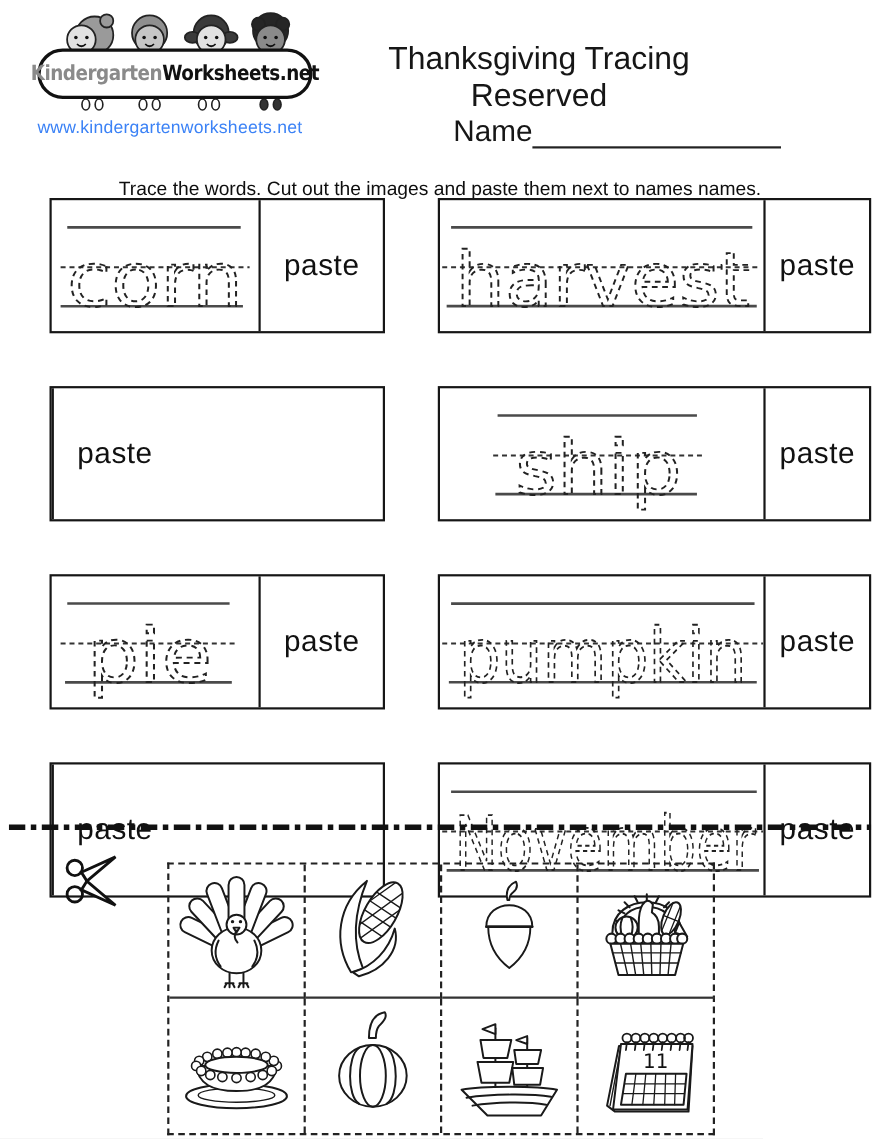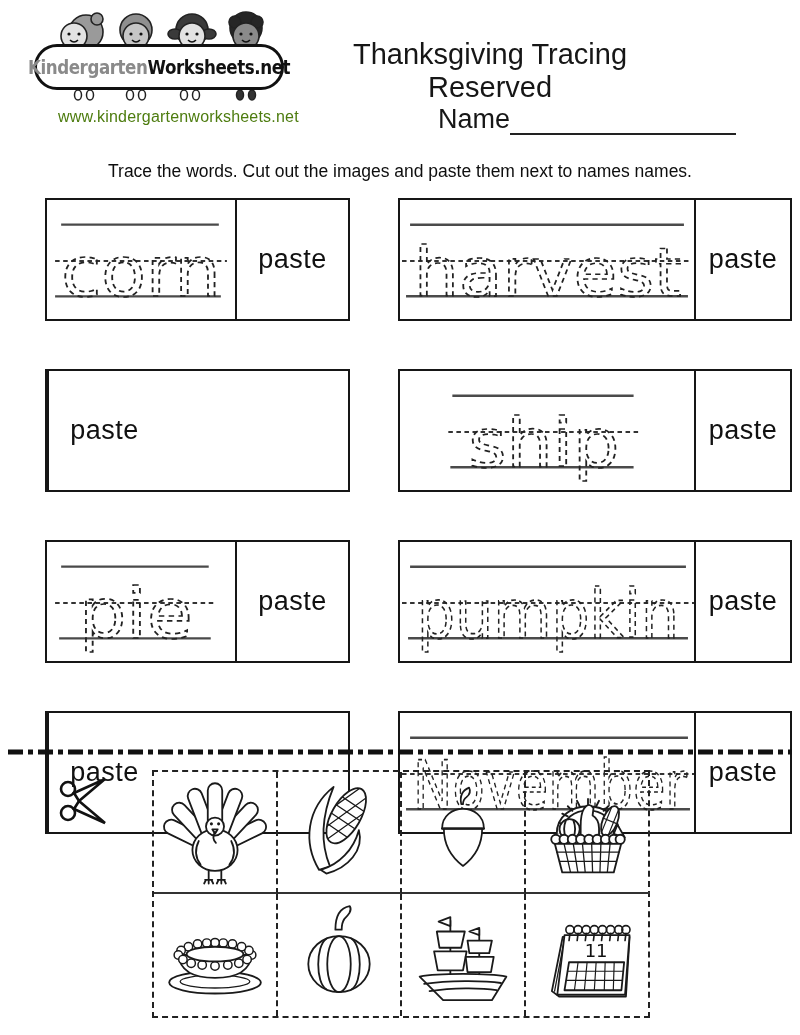--- a/index.html
+++ b/index.html
@@ -8,32 +8,32 @@
 
   
   .logo-block { position:absolute; left:34px; top:10px; width:250px; }
   .logo-heads { position:relative; z-index:1; display:block; margin-bottom:-14px; }
   .logo-box { position:relative; z-index:2; height:46px; border:3px solid #111; border-radius:23px;
               background:#fff; display:flex; align-items:center; justify-content:center; white-space:nowrap; }
   .logo-text { font-family:"DejaVu Sans", sans-serif; font-weight:bold; font-size:19px; transform:scaleX(0.88); letter-spacing:-0.5px; }
   .logo-text .gray { color:#8a8a8a; }
   .logo-text .black { color:#111; }
   .logo-feet { display:block; margin-top:-1px; }
-  .logo-url { margin-top:5px; font-size:16px; color:#4d7c0f; letter-spacing:0.2px;margin-left:24px; }
+  .logo-url { margin-top:5px; font-size:16px; color:#3b82f6; letter-spacing:0.2px; }
 
   
   .page-title { position:absolute; left:288px; top:38px; width:404px; text-align:center;
                 font-size:29px; font-weight:400; color:#161616; }
-  .name-row { position:absolute; left:438px; top:104px; font-size:27px; color:#161616; }
+  .name-row { position:absolute; left:412px; top:104px; font-size:27px; color:#161616; }
   .name-line { display:inline-block; width:226px; border-bottom:2px solid #222; height:30px; vertical-align:bottom; }
 
   .instruction { position:absolute; left:0; top:161px; width:800px; text-align:center; font-size:17.5px; color:#0e0e0e; }
 
   
-  .trace-grid { position:absolute; left:45px; top:198px; display:grid;
+  .trace-grid { position:absolute; left:45px; top:180px; display:grid;
                 grid-template-columns:305px 394px; column-gap:17px; grid-auto-rows:123px; row-gap:7px;gap:48px; }
   .cell { display:flex; border:2px solid #161616; background:#fff; }
   .word-panel { flex:1; overflow:hidden; }
   .paste-box { border-left:2px solid #161616; display:flex; align-items:center; justify-content:center; }
   .cell-l .paste-box { width:113px; }
   .cell-r .paste-box { width:96px; }
   .paste-label { font-size:27px; color:#111; letter-spacing:0.5px; }
 
   .trace-svg { display:block; width:100%; height:100%; }
   .gl-solid { stroke:#4a4a4a; stroke-width:2.4; fill:none; }
@@ -41,21 +41,21 @@
   .trace-word { font-family:"DejaVu Sans", sans-serif; font-size:68px; fill:none;
                 stroke:#222; stroke-width:1.7px; stroke-dasharray:5 4; }
 
   
   .copyright { position:absolute; left:0; top:716px; width:800px; text-align:center;
                font-size:12.5px; line-height:16px; color:#4c4c4c; }
   .cut-line { position:absolute; left:8px; top:749px; width:784px; height:6px; }
 
   .bottom-area { position:absolute; left:0; top:768px; width:800px; height:246px; }
   .scissors { position:absolute; left:58px; top:6px; }
-  .image-grid { position:absolute; left:152px; top:2px; width:498px; display:grid;
+  .image-grid { position:absolute; left:152px; top:16px; width:498px; display:grid;
                 grid-template-columns:repeat(4,124px); grid-auto-rows:122px;
                 border:2px dashed #222; }
   .img-cell { display:flex; align-items:center; justify-content:center; }
   .img-cell.vdiv { border-right:2px dashed #222; }
   .img-cell.hdiv { border-bottom:2px solid #333; }
   .art { stroke:#1a1a1a; stroke-width:2; fill:none; stroke-linecap:round; stroke-linejoin:round; }
   .art .f { fill:#ffffff; }
   .art .k { fill:#1a1a1a; stroke:none; }
   .cal-num { font-family:"DejaVu Sans", sans-serif; font-size:20px; fill:#111; stroke:none; }
 </style>

